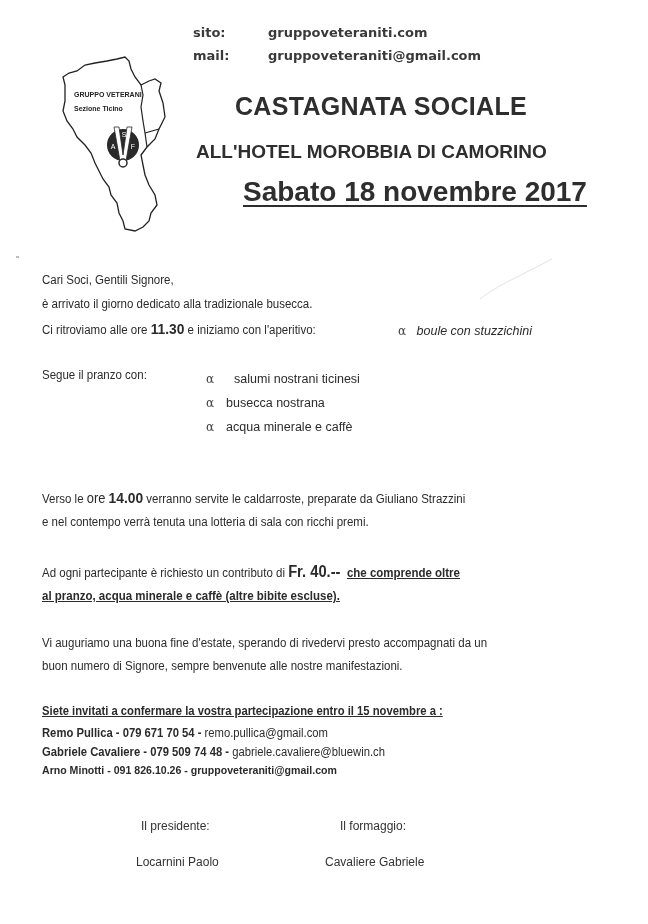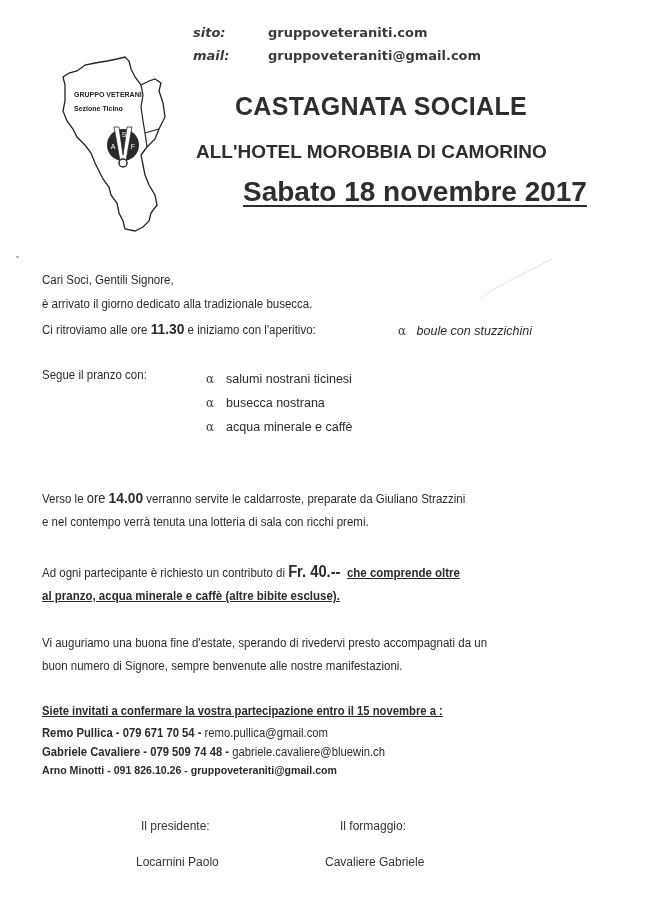--- a/index.html
+++ b/index.html
@@ -1,21 +1,21 @@
 <!DOCTYPE html>
 <html><head>
 <meta charset="utf-8">
 <style>
   html, body { margin: 0; padding: 0; background: #ffffff; }
   body {
     width: 648px; height: 924px; position: relative; overflow: hidden;
     font-family: "Liberation Sans", sans-serif; color: #2a2a2a;
   }
   .abs { position: absolute; }
-  .contact-label { font-family: "DejaVu Sans", sans-serif; font-weight: bold; font-size: 13px; color: #3a3a3a; font-style: italic; }
+  .contact-label { font-family: "DejaVu Sans", sans-serif; font-weight: bold; font-size: 13px; color: #3a3a3a; }
   .contact-value { font-family: "DejaVu Sans", sans-serif; font-weight: bold; font-size: 13px; color: #3a3a3a; }
   .title { font-weight: bold; font-size: 25px; color: #2e2e2e; letter-spacing: 0.3px; }
   .subtitle { font-weight: bold; font-size: 19px; color: #2e2e2e; }
   .date { font-weight: bold; font-size: 28px; color: #2e2e2e; text-decoration: underline; text-decoration-thickness: 2px; text-underline-offset: 4px; text-align: center; }
   .body-text { font-size: 12.5px; color: #2b2b2b; white-space: nowrap; transform: scaleX(0.92); transform-origin: left center; }
   .big { font-weight: bold; font-size: 15px; }
   .alpha { font-family: "DejaVu Serif", serif; font-size: 12px; color: #444; }
   .menu-item { font-size: 12.5px; color: #2b2b2b; white-space: nowrap; }
   .ul-bold { font-weight: bold; text-decoration: underline; }
   .contacts-line { font-size: 12.5px; color: #2b2b2b; white-space: nowrap; }
@@ -65,21 +65,21 @@
 <div class="abs body-text" style="left:42px; top:320px;">
   <span>Ci ritroviamo alle ore </span><span class="big">11.30</span><span> e iniziamo con l'aperitivo:</span>
 </div>
 <div class="abs" style="left:398px; top:321px;">
   <span class="alpha">α</span>
   <span class="menu-item" style="margin-left:6px;font-style:italic;">boule con stuzzichini</span>
 </div>
 
 <div class="abs body-text" style="left:42px; top:368px;">Segue il pranzo con:</div>
 <div class="abs" style="left:206px; top:369px;">
-  <div style="height:24px;"><span class="alpha">α</span><span class="menu-item" style="margin-left:12px;">salumi nostrani ticinesi</span></div>
+  <div style="height:24px;"><span class="alpha">α</span><span class="menu-item" style="margin-left:20px;">salumi nostrani ticinesi</span></div>
   <div style="height:24px;"><span class="alpha">α</span><span class="menu-item" style="margin-left:12px;">busecca nostrana</span></div>
   <div style="height:24px;"><span class="alpha">α</span><span class="menu-item" style="margin-left:12px;">acqua minerale e caffè</span></div>
 </div>
 
 <div class="abs body-text" style="left:42px; top:489px;">
   <span>Verso le </span><span style="font-size:14px;">ore</span> <span class="big">14.00</span><span> verranno servite le caldarroste, preparate da Giuliano Strazzini</span>
 </div>
 <div class="abs body-text" style="left:42px; top:515px;">e nel contempo verrà tenuta una lotteria di sala con ricchi premi.</div>
 
 <div class="abs body-text" style="left:42px; top:563px;">

